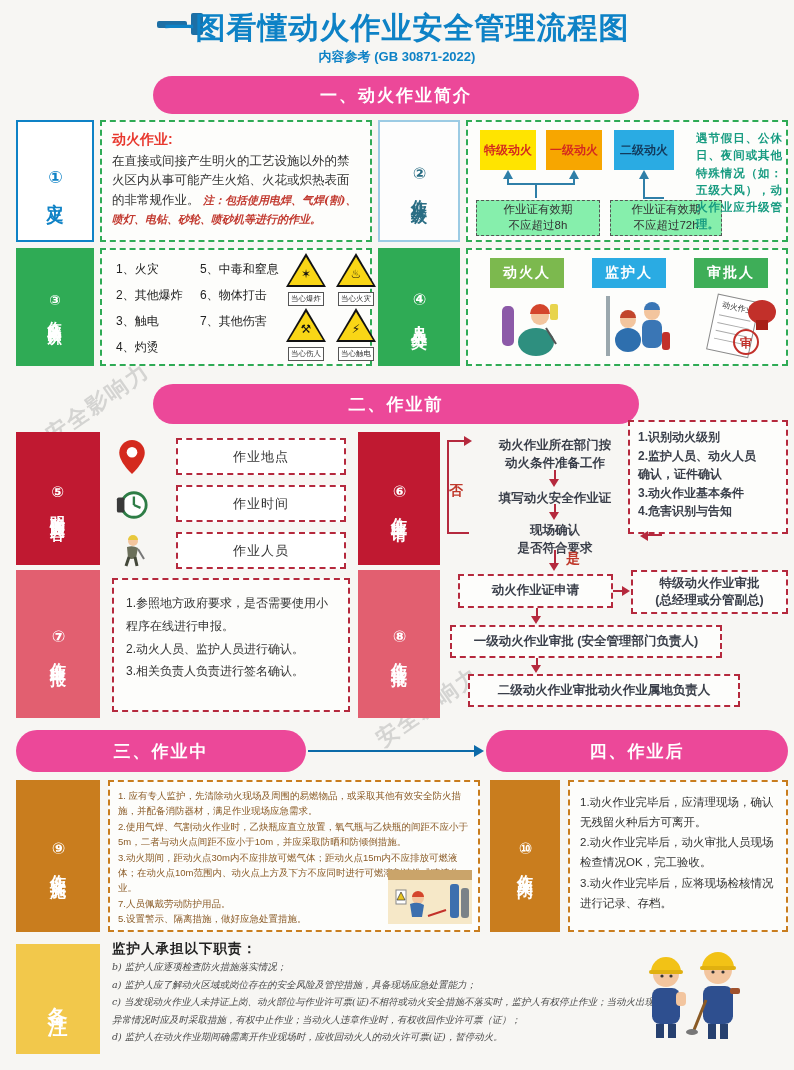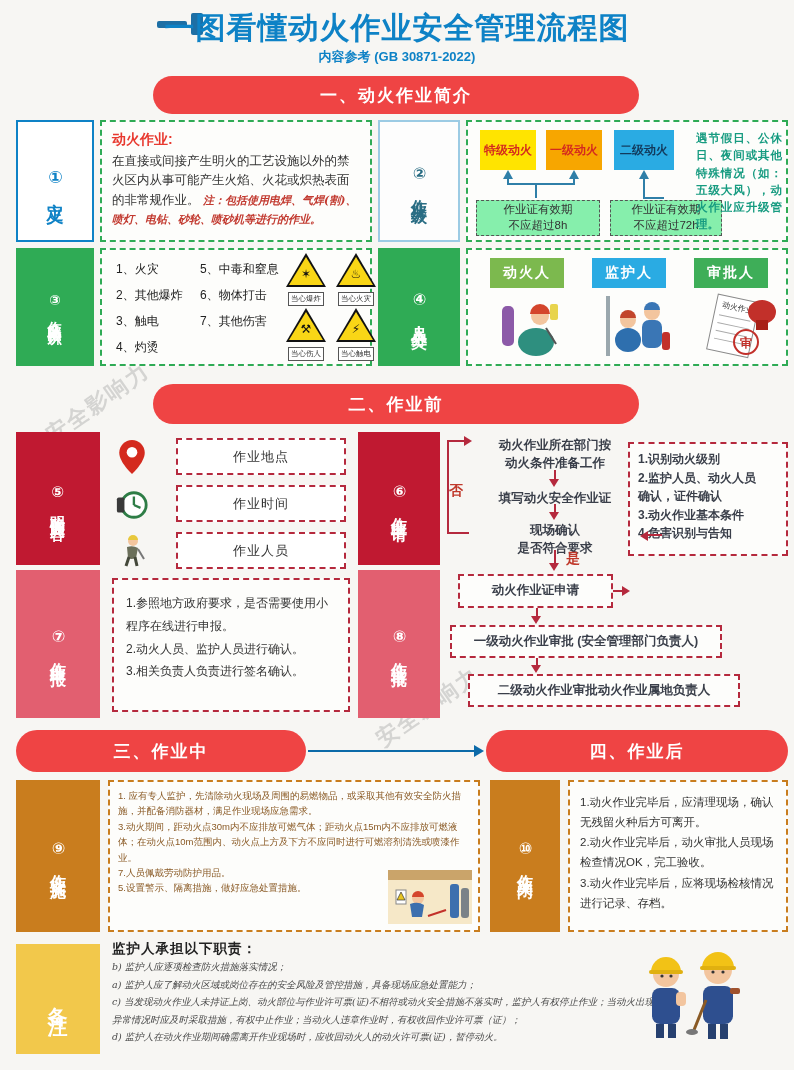--- a/index.html
+++ b/index.html
@@ -8,21 +8,21 @@
   .page { position:relative; width:794px; height:1070px; margin:0 auto; background:#f7f6f3; overflow:hidden; }
 
   .abs { position:absolute; }
   .ml { white-space:pre-line; }
 
   .main-title { position:absolute; left:0; top:8px; width:100%; text-align:center;
     font-size:30px; font-weight:bold; color:#0e82c6; letter-spacing:1px; }
   .sub-title { position:absolute; left:0; top:48px; width:100%; text-align:center;
     font-size:13px; font-weight:bold; color:#0e82c6; }
 
-  .pill { position:absolute; background:#ef4444; border-radius:22px; color:#fff;
+  .pill { position:absolute; background:#ec4899; border-radius:22px; color:#fff;
     font-size:17px; font-weight:bold; display:flex; align-items:center; justify-content:center; letter-spacing:2px; }
 
   .vbox { position:absolute; display:flex; align-items:center; justify-content:center; text-align:center; }
   .vtext { writing-mode:vertical-rl; text-orientation:upright; letter-spacing:3px;
     font-weight:bold; line-height:1; }
   .white-blue { background:#fff; border:2px solid #0e82c6; color:#0e82c6; }
   .white-teal { background:#fdfdfd; border:2px solid #9ccbe4; color:#2a6d84; }
   .green-lab { background:#2fab55; color:#fff; }
   .red-lab   { background:#c01931; color:#fff; }
   .pink-lab  { background:#e25f70; color:#fff; }
@@ -284,34 +284,36 @@
   <div class="vline" style="left:447px; top:441px; height:92px;"></div>
   <div class="hline" style="left:447px; top:440px; width:18px;"></div>
   <div class="t-right" style="left:464px; top:436px;"></div>
   <div class="hline" style="left:447px; top:532px; width:22px;"></div>
   <div class="yn" style="left:449px; top:482px;">否</div>
 
   <div class="vline" style="left:554px; top:550px; height:14px;"></div>
   <div class="t-down" style="left:549px; top:563px;"></div>
   <div class="yn" style="left:566px; top:550px;">是</div>
 
-  <div class="dash-red" style="left:628px; top:442px; width:160px; height:114px; padding:6px 8px;">
+  <div class="dash-red" style="left:628px; top:420px; width:160px; height:114px; padding:6px 8px;">
     <div class="list-sm ml" style="line-height:1.55; font-weight:bold; color:#3a3f4a;">1.识别动火级别</div>
     <div class="list-sm ml" style="line-height:1.55; font-weight:bold; color:#3a3f4a;">2.监护人员、动火人员
 确认，证件确认</div>
     <div class="list-sm ml" style="line-height:1.55; font-weight:bold; color:#3a3f4a;">3.动火作业基本条件</div>
     <div class="list-sm ml" style="line-height:1.55; font-weight:bold; color:#3a3f4a;">4.危害识别与告知</div>
   </div>
   <div class="hline" style="left:644px; top:536px; width:0px;"></div>
   <div class="t-left" style="left:640px; top:531px;"></div>
   <div class="hline" style="left:648px; top:534px; width:14px;"></div>
 
   <div class="appr-box" style="left:458px; top:574px; width:155px; height:34px;">动火作业证申请</div>
   <div class="hline" style="left:613px; top:590px; width:10px;"></div>
   <div class="t-right" style="left:622px; top:586px;"></div>
+  <div class="appr-box ml" style="left:631px; top:570px; width:157px; height:44px;">特级动火作业审批
+(总经理或分管副总)</div>
   <div class="vline" style="left:536px; top:608px; height:9px;"></div>
   <div class="t-down" style="left:531px; top:616px;"></div>
   <div class="appr-box" style="left:450px; top:625px; width:272px; height:33px;">一级动火作业审批 (安全管理部门负责人)</div>
   <div class="vline" style="left:536px; top:658px; height:8px;"></div>
   <div class="t-down" style="left:531px; top:665px;"></div>
   <div class="appr-box" style="left:468px; top:674px; width:272px; height:33px;">二级动火作业审批动火作业属地负责人</div>
 
   <div class="vbox pink-lab" style="left:16px; top:570px; width:84px; height:148px;">
     <span class="vtext" style="font-size:16px;">⑦作业申报</span>
   </div>
@@ -328,20 +330,21 @@
   <div class="pill" style="left:16px; top:730px; width:290px; height:42px;">三、作业中</div>
   <div class="blue-arrow-line" style="left:308px; top:750px; width:168px;"></div>
   <div class="blue-arrow-head" style="left:474px; top:745px;"></div>
   <div class="pill" style="left:486px; top:730px; width:302px; height:42px;">四、作业后</div>
 
   <div class="vbox org-lab" style="left:16px; top:780px; width:84px; height:152px;">
     <span class="vtext" style="font-size:16px;">⑨作业实施</span>
   </div>
   <div class="dash-org" style="left:108px; top:780px; width:372px; height:152px; padding:6px 8px;">
     <div class="list-xs">1. 应有专人监护，先清除动火现场及周围的易燃物品，或采取其他有效安全防火措施，并配备消防器材，满足作业现场应急需求。</div>
+    <div class="list-xs">2.使用气焊、气割动火作业时，乙炔瓶应直立放置，氧气瓶与乙炔瓶的间距不应小于5m，二者与动火点间距不应小于10m，并应采取防晒和防倾倒措施。</div>
     <div class="list-xs">3.动火期间，距动火点30m内不应排放可燃气体；距动火点15m内不应排放可燃液体；在动火点10m范围内、动火点上方及下方不应同时进行可燃溶剂清洗或喷漆作业。</div>
     <div class="list-xs">7.人员佩戴劳动防护用品。</div>
     <div class="list-xs">5.设置警示、隔离措施，做好应急处置措施。</div>
     <svg class="abs" style="right:6px; bottom:6px;" width="84" height="54">
       <rect x="0" y="0" width="84" height="54" fill="#f6e8c8"></rect>
       <rect x="0" y="0" width="84" height="10" fill="#caa46a"></rect>
       <rect x="62" y="14" width="9" height="34" rx="3" fill="#3c6fae"></rect>
       <rect x="73" y="18" width="8" height="30" rx="3" fill="#7a8288"></rect>
       <circle cx="30" cy="28" r="6" fill="#f3c59e"></circle>
       <path d="M24 27 a6 6 0 0 1 12 0 z" fill="#d4452c"></path>

